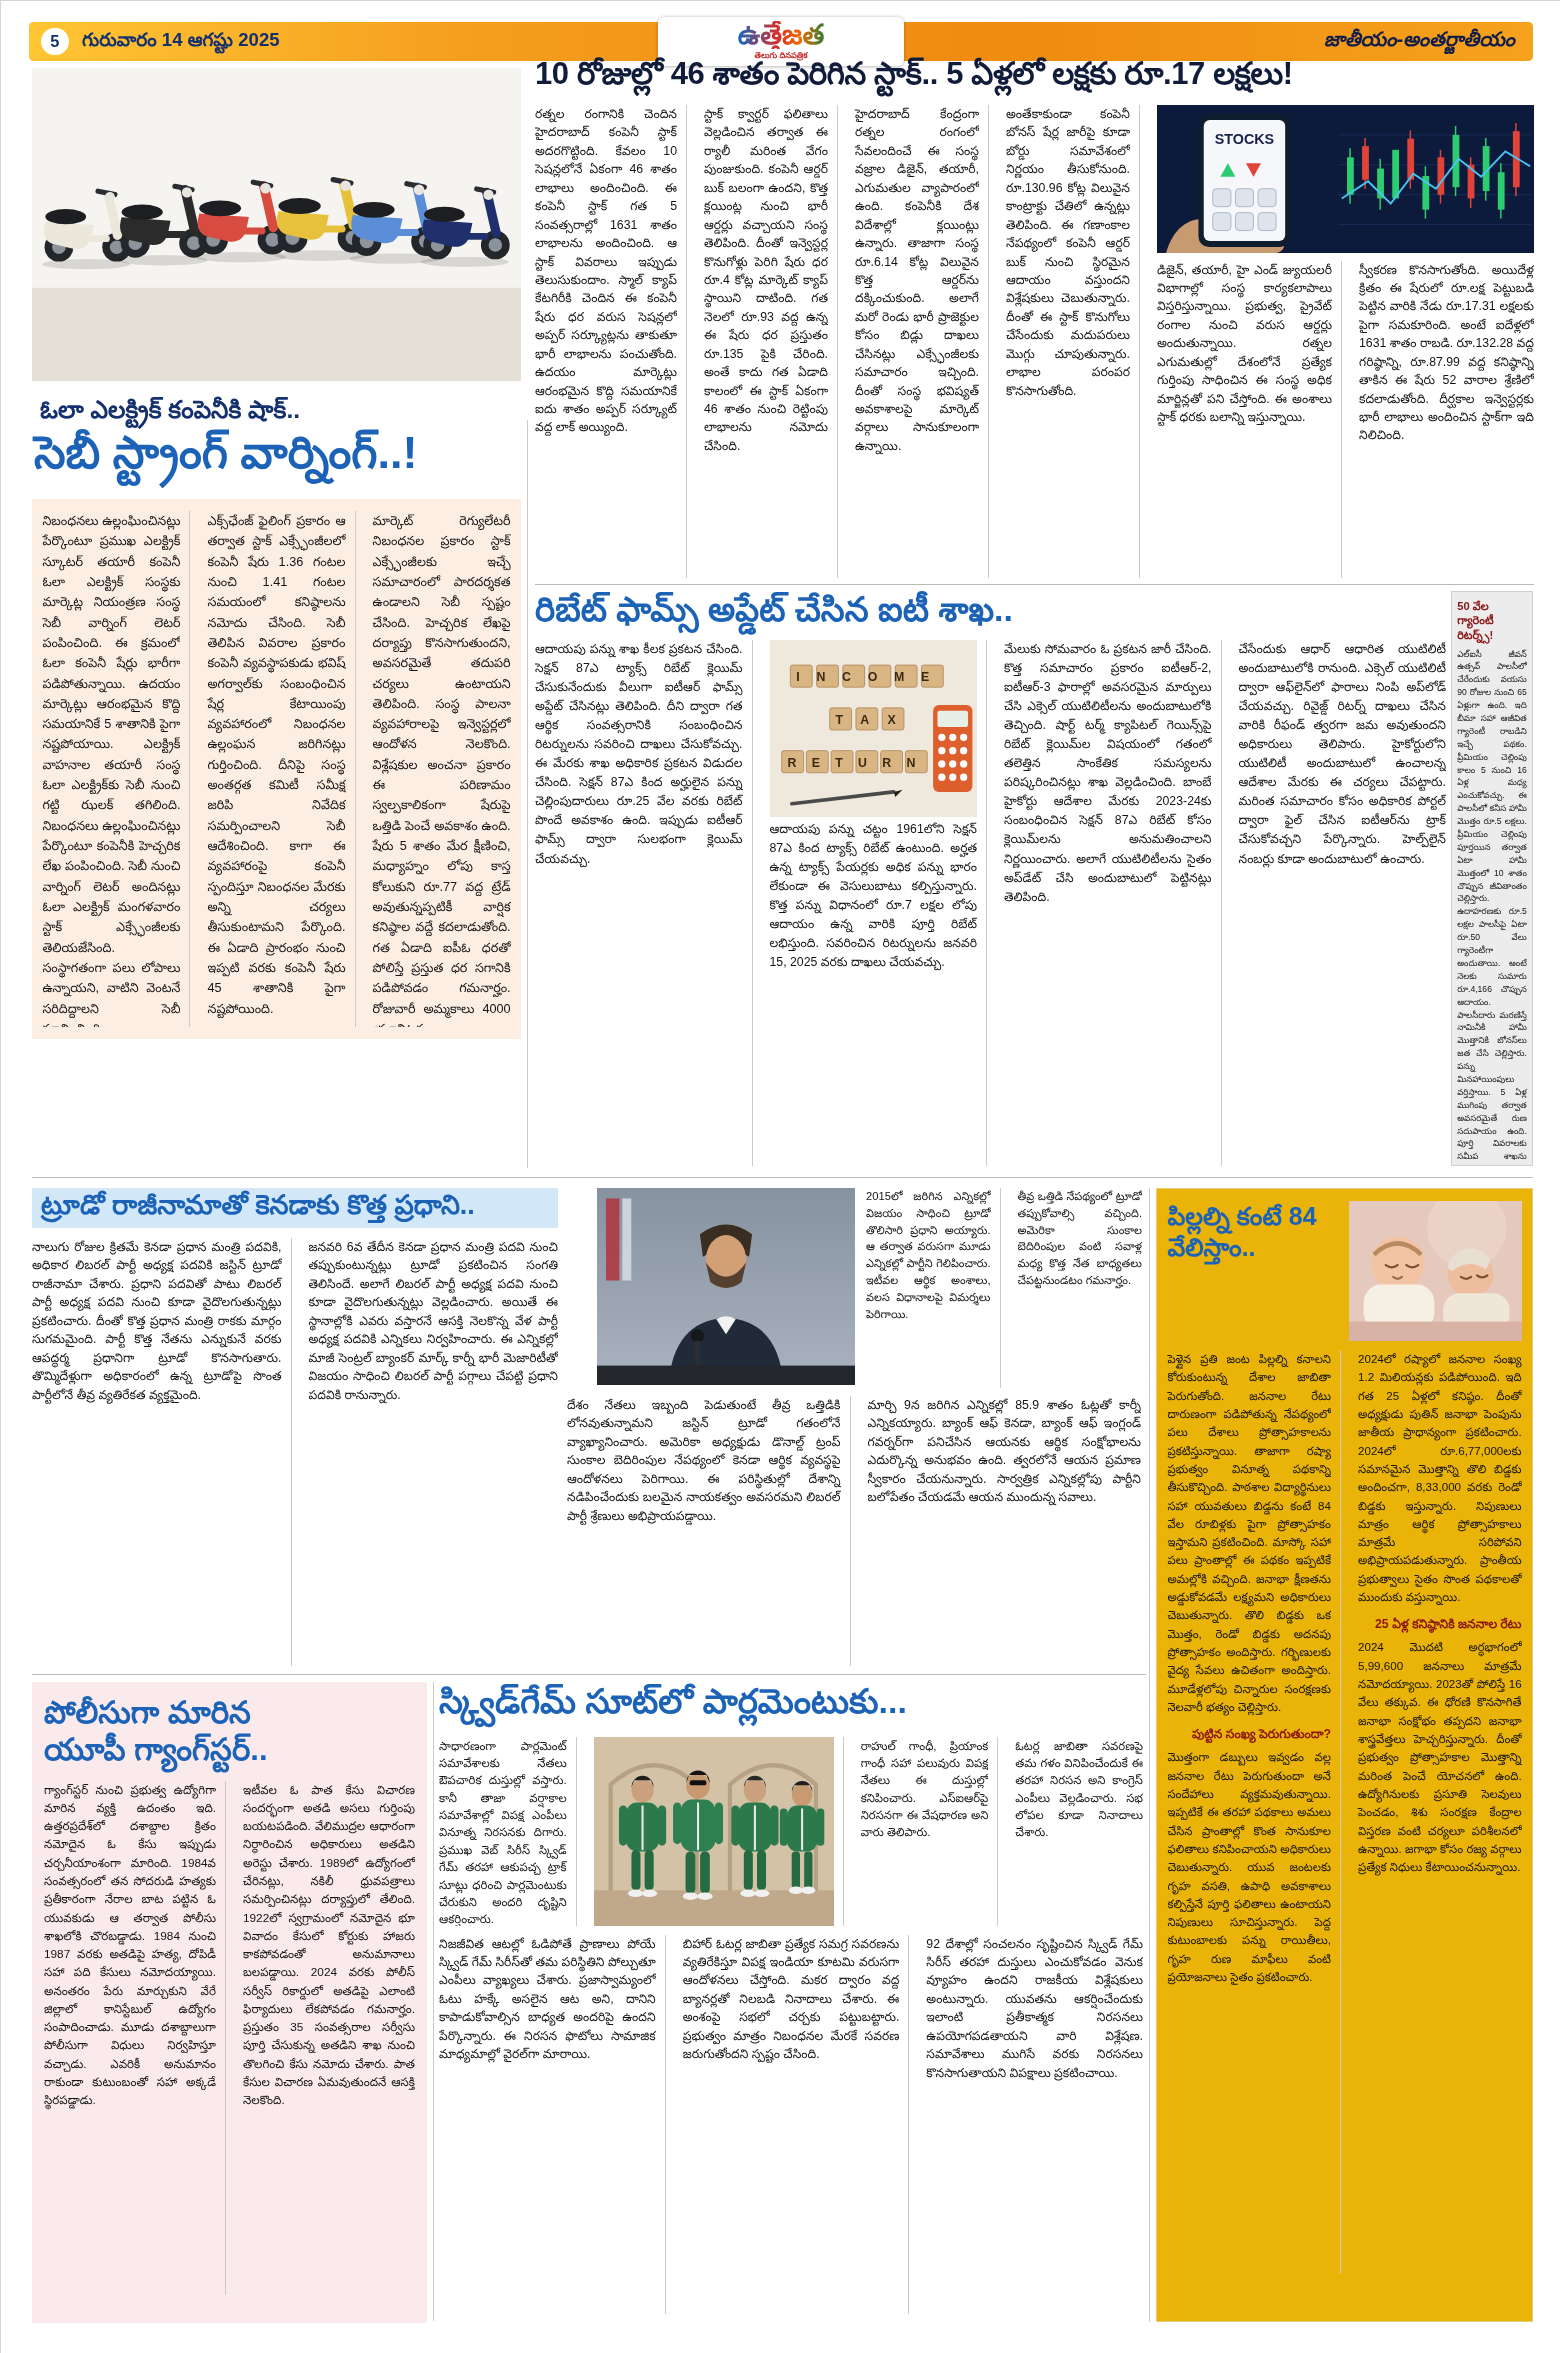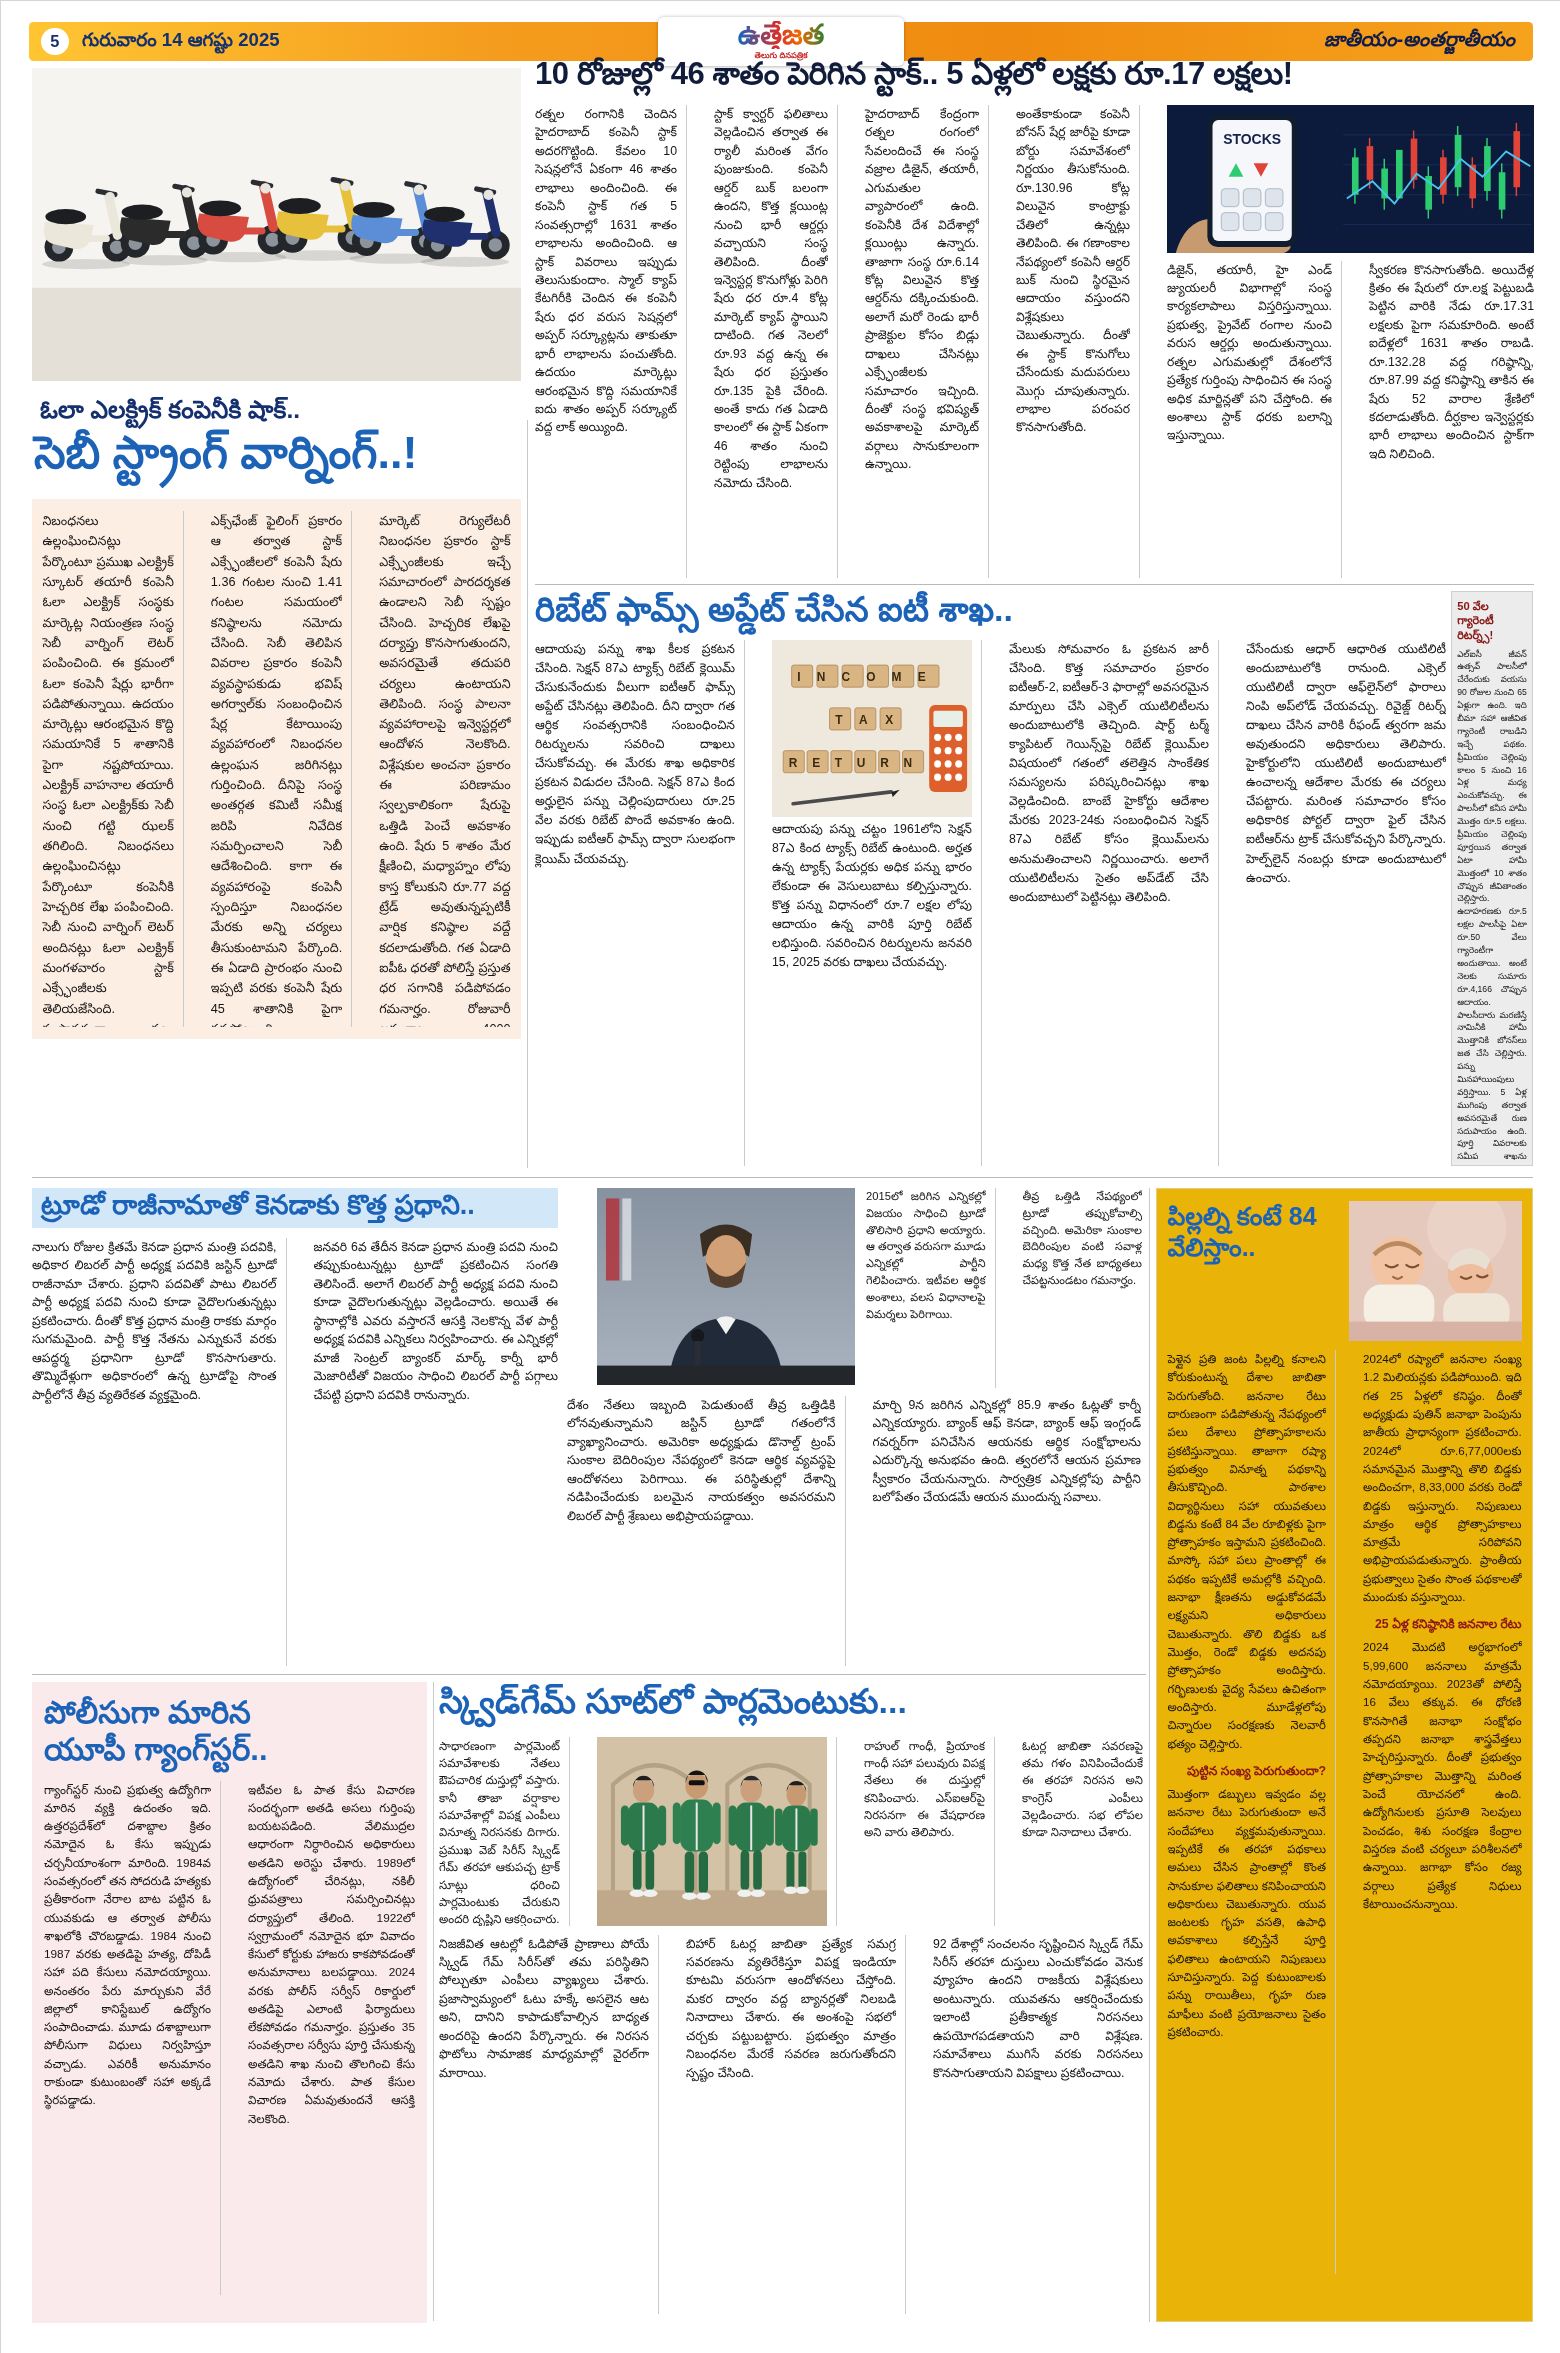--- a/index.html
+++ b/index.html
@@ -17,21 +17,21 @@
   .date{margin-left:13.4px;font-size:18.6px;font-weight:bold;color:#14306e}
   .mastwrap{position:absolute;left:50%;top:-5.2px;transform:translateX(-50%);width:246px;height:49px;background:#fff;
     border-radius:6px;box-shadow:0 0.7px 3.7px rgba(0,0,0,.28);display:flex;flex-direction:column;align-items:center;justify-content:center}
   .mastlogo{font-size:28px;font-weight:800;line-height:1;
     background:linear-gradient(90deg,#1565c0,#d32f2f 45%,#ef6c00 72%,#2e7d32);-webkit-background-clip:text;background-clip:text;color:transparent}
   .masttag{font-size:8.2px;color:#c62828;font-weight:bold;margin-top:2.2px}
   .sectiontitle{margin-left:auto;margin-right:18px;font-size:20px;font-weight:800;font-style:italic;color:#101c4a}
 
   
   .cols{display:flex}
-  .cols>*+*{border-left:0.7px solid #cacaca;margin-left:9px;padding-left:27px}
+  .cols>*+*{border-left:0.7px solid #cacaca;margin-left:9px;padding-left:17px}
   .col{flex:1;min-width:0;font-size:12.3px;line-height:1.5;text-align:justify;overflow:hidden}
   .hline{border-top:0.7px solid #b9b9b9;height:0}
   .vline{border-left:0.7px solid #c9c9c9;width:0}
 
   
   .h-stock{left:534px;top:55px;width:999px;font-size:31px;font-weight:800;color:#101c3a;letter-spacing:-0.4px}
   .kicker{left:39px;top:395px;font-size:24.6px;font-weight:800;color:#14306e}
   .h-ola{left:33px;top:426px;font-size:45px;font-weight:800;color:#1c63b8}
   .h-it{left:534px;top:589px;width:820px;font-size:34px;font-weight:800;color:#1c63b8}
 

